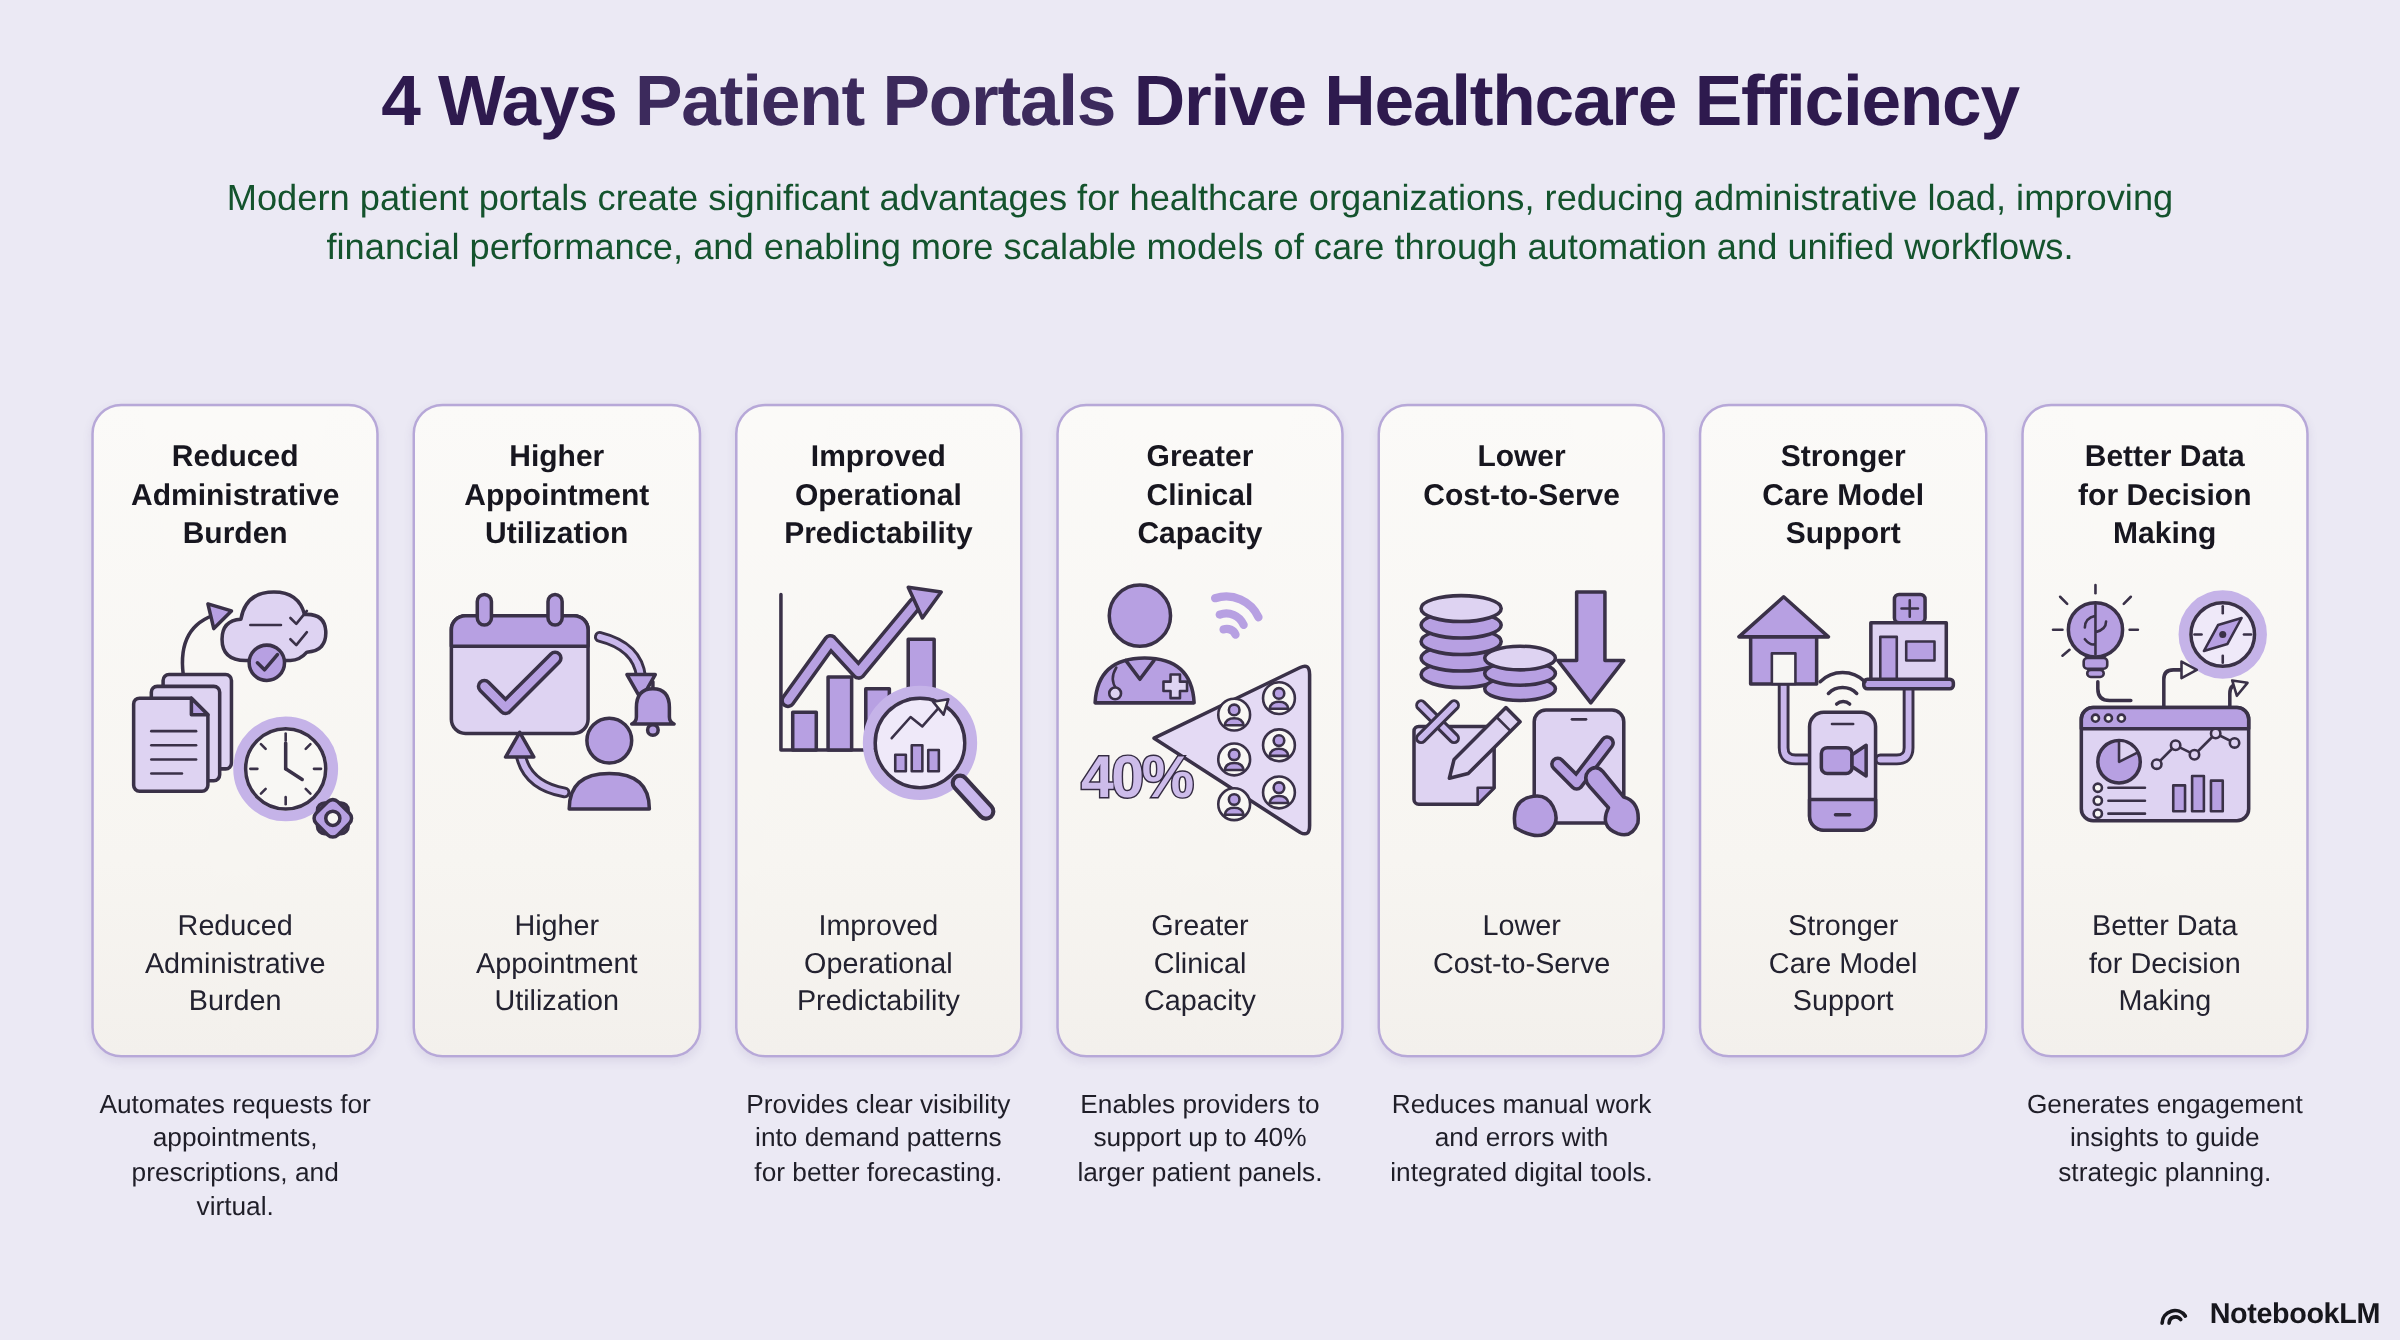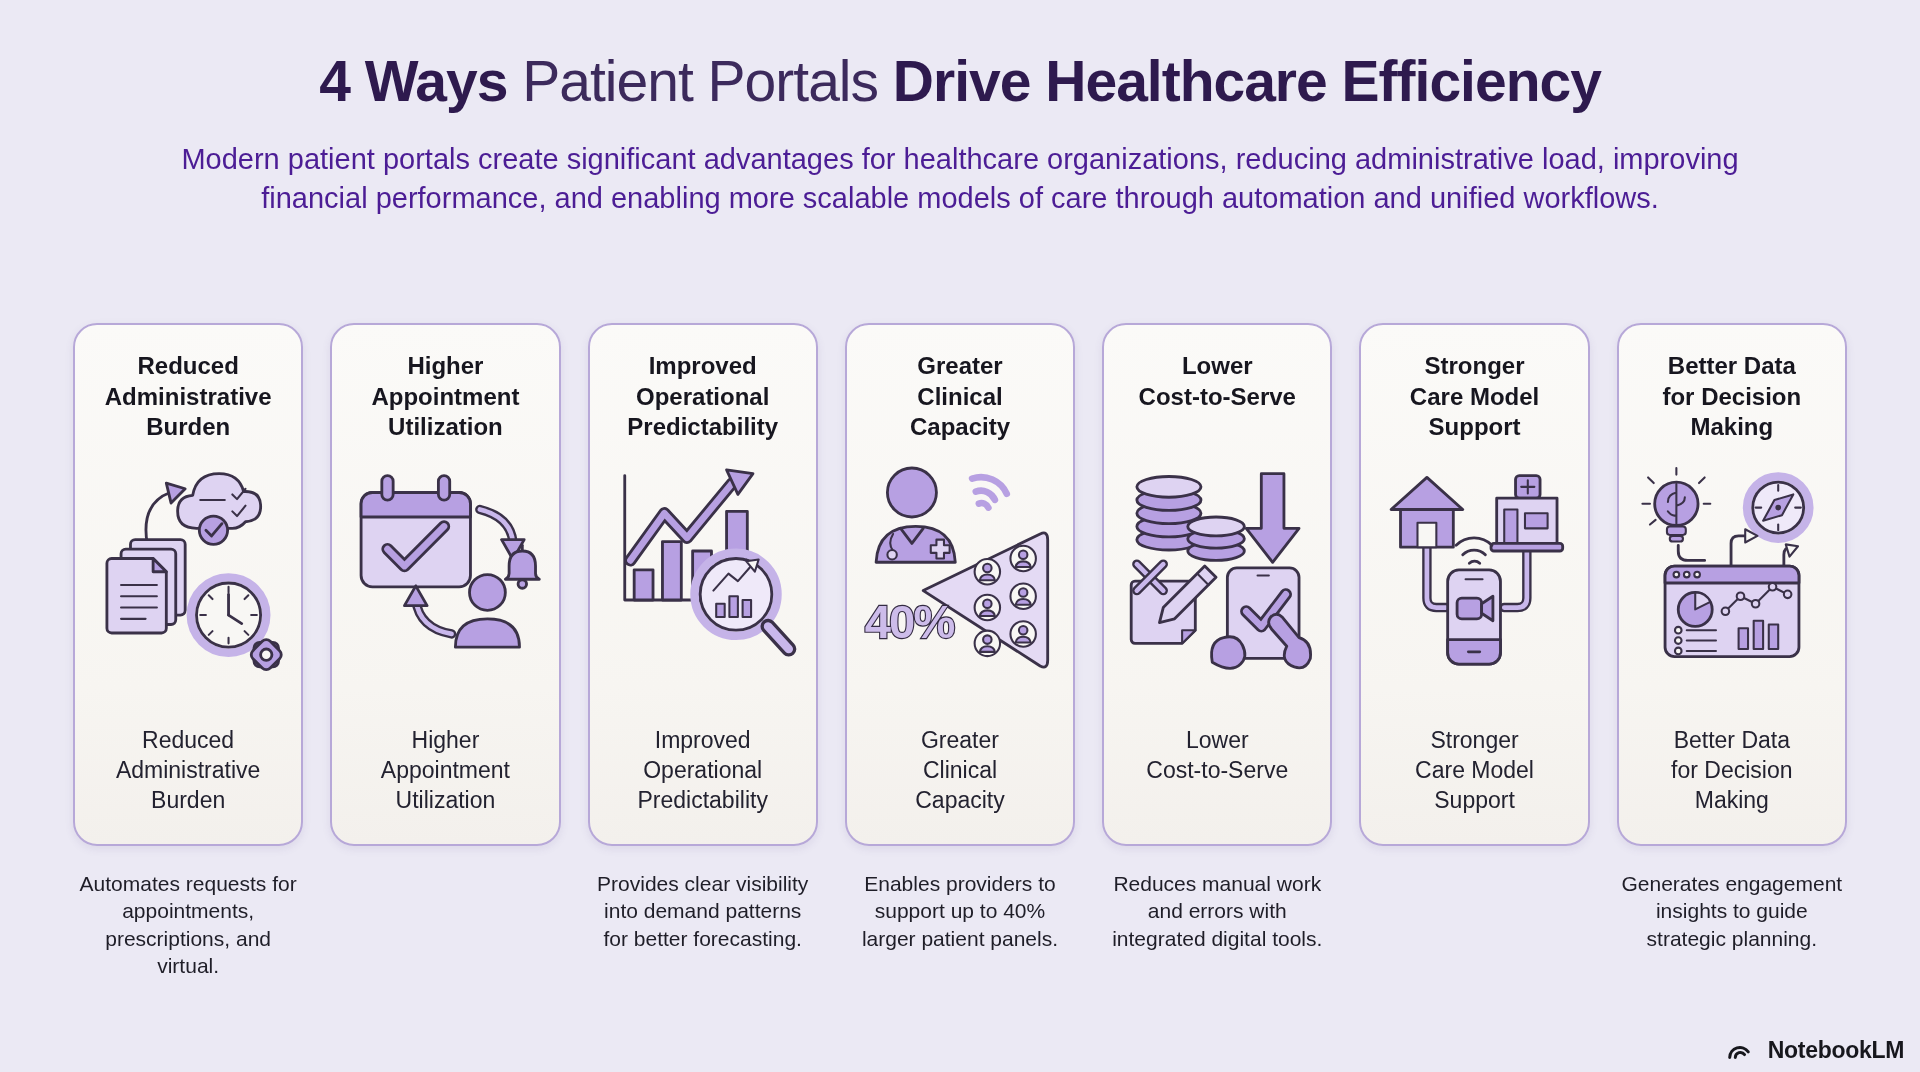--- a/index.html
+++ b/index.html
@@ -2,22 +2,22 @@
 <html><head>
 <meta charset="utf-8">
 <style>
   * { margin:0; padding:0; box-sizing:border-box; }
   html,body { width:1920px; height:1072px; }
   body { font-family:"Liberation Sans","DejaVu Sans",sans-serif; }
   .page { position:relative; width:1920px; height:1072px; background:#ebe9f4; overflow:hidden; }
 
   header { text-align:center; padding-top:48px; }
   h1 { font-size:57px; letter-spacing:-1px; color:#2e1a4e; margin-bottom:26px; font-weight:800; }
-  h1 .seg-reg { font-weight:400; color:#3c2a5c; }
-  .subtitle { font-size:29px; line-height:1.35; color:#4c1d95; font-weight:500; white-space:pre-line; }
+  h1 .seg-reg { font-weight:700; color:#3c2a5c; }
+  .subtitle { font-size:29px; line-height:1.35; color:#14532d; font-weight:500; white-space:pre-line; }
 
   .cards { position:absolute; left:73px; right:73px; top:323px; display:flex; gap:27px; }
   .col { flex:1; display:flex; flex-direction:column; min-width:0; }
   .card {
     height:523px; background:linear-gradient(180deg,#fbfaf8 0%,#f7f5f1 70%,#f3f0ec 100%);
     border:2px solid #b7a8d8; border-radius:24px;
     box-shadow:0 3px 8px rgba(90,70,140,.10);
     display:flex; flex-direction:column; align-items:center;
     padding:26px 8px 26px;
   }
@@ -29,21 +29,21 @@
   svg.illus { width:198px; height:240px; }
   .footer-title {
     font-size:23px; font-weight:400; color:#232230; text-align:center;
     white-space:pre-line; line-height:1.3; min-height:92px;
   }
   .desc {
     margin-top:24px; text-align:center; font-size:21px; line-height:1.3;
     color:#1f1e28; font-weight:500; padding:0 2px;
   }
 
-  footer { position:absolute; right:16px; bottom:8px; display:flex; align-items:flex-start; gap:16px; }
+  footer { position:absolute; right:16px; bottom:8px; display:flex; align-items:flex-end; gap:16px; }
   .logo-text { font-size:23px; font-weight:600; color:#17171d; letter-spacing:-0.3px; }
 
   
   .s { stroke:#3a3148; stroke-width:3; stroke-linecap:round; stroke-linejoin:round; fill:none; }
   .s2 { stroke:#3a3148; stroke-width:2.2; stroke-linecap:round; stroke-linejoin:round; fill:none; }
   .f-light { fill:#ded3f2; }
   .f-mid { fill:#b7a0e2; }
   .f-lighter { fill:#efe9f9; }
   .f-card { fill:#f8f7f4; }
   .f-cone { fill:#e4daf4; }

